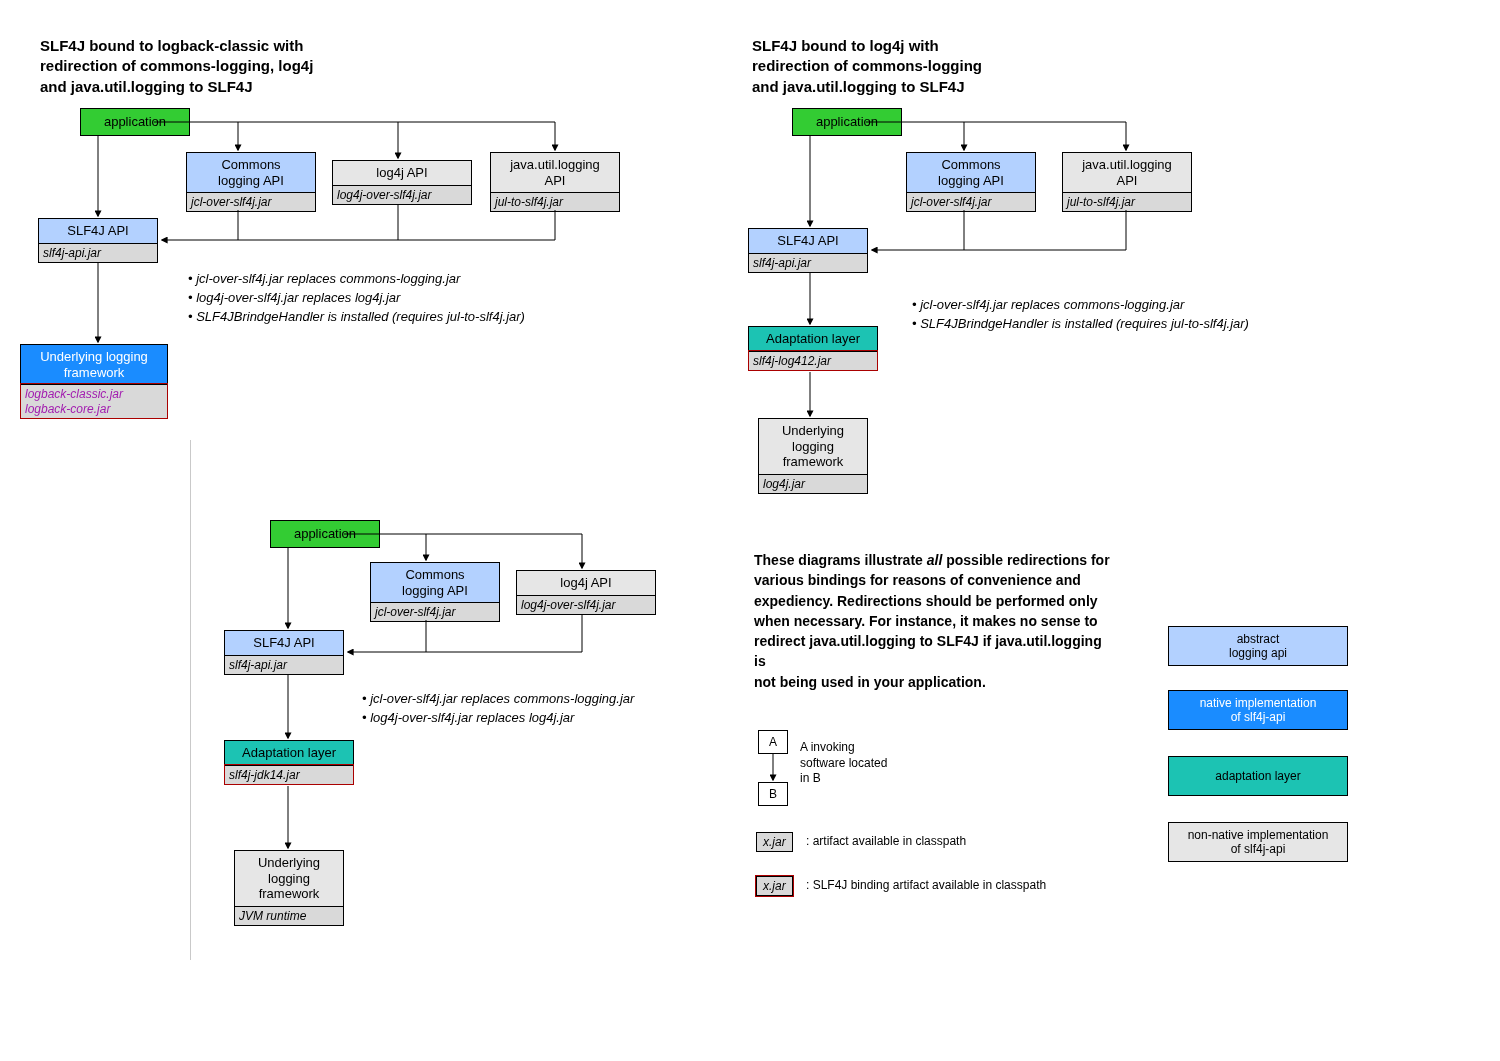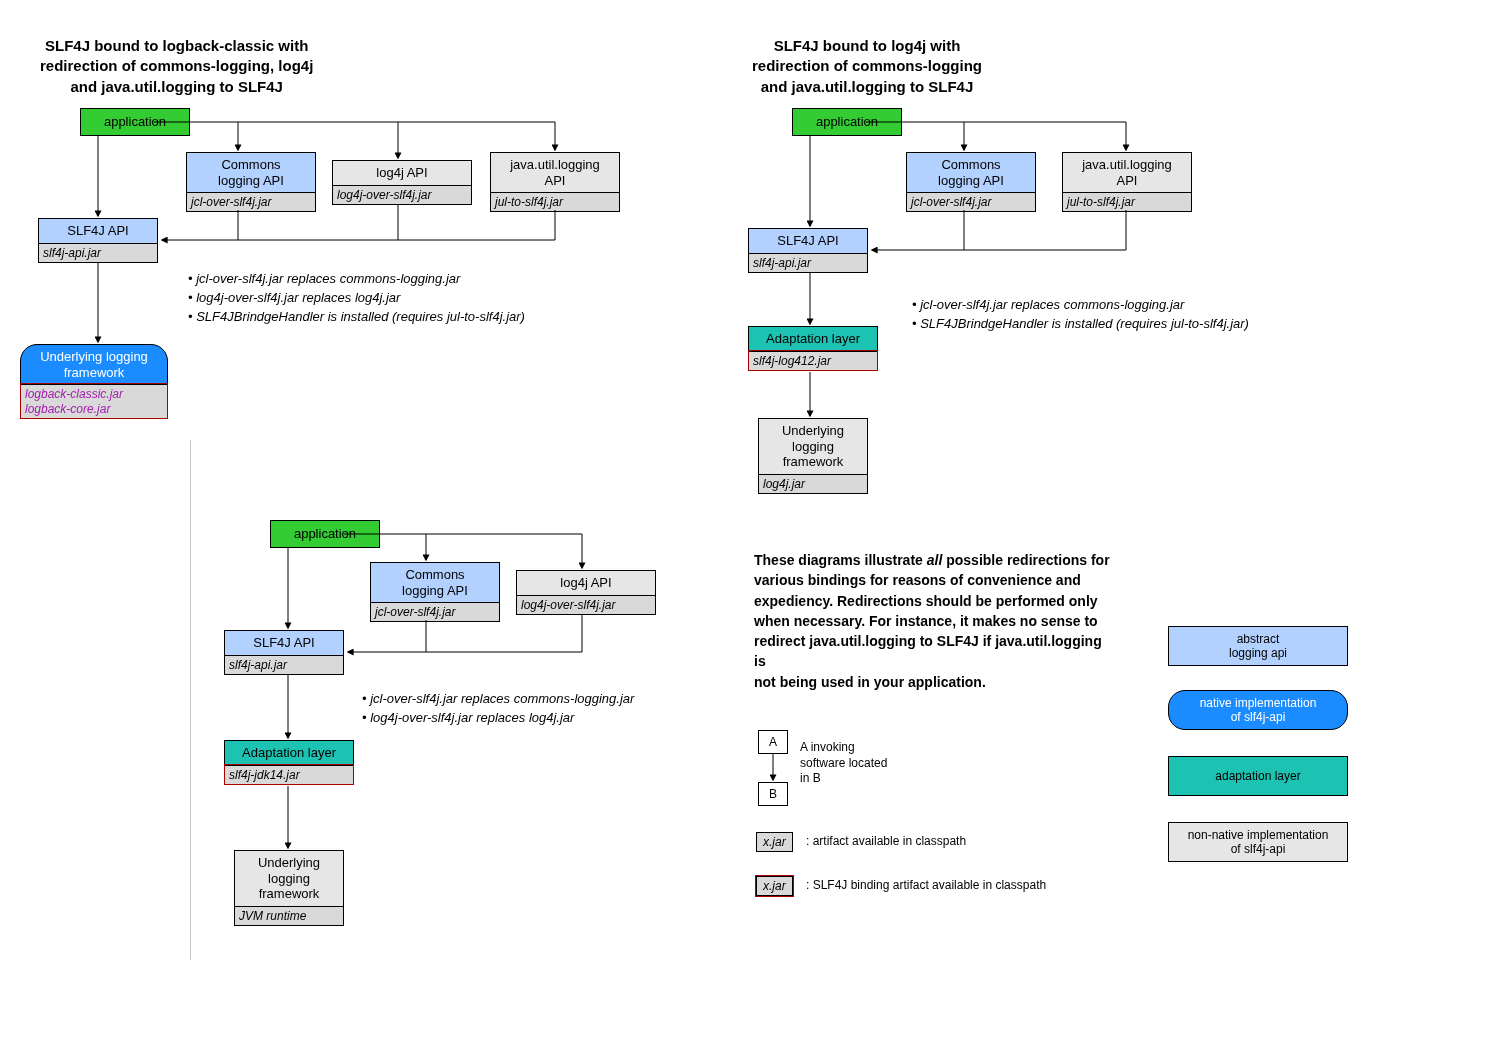--- a/index.html
+++ b/index.html
@@ -1,26 +1,26 @@
 <!DOCTYPE html>
 <html><head>
 <meta charset="utf-8">
 <style>
   html,body{margin:0;padding:0;background:#fff;font-family:Arial,Helvetica,sans-serif;font-size:13px;color:#000;}
   .page{position:relative;width:1500px;height:1061px;}
-  .title{position:absolute;font-weight:bold;font-size:15px;line-height:1.35;text-align:center;}
+  .title{position:absolute;font-weight:bold;font-size:15px;line-height:1.35;}
   .box{position:absolute;border:1px solid #000;text-align:center;display:flex;flex-direction:column;
        justify-content:center;box-sizing:border-box;}
   .box .label{padding:4px 6px 4px 6px;line-height:1.2;}
   .jar{background:#d9d9d9;border-top:1px solid #000;font-style:italic;padding:2px 4px;font-size:12px;text-align:left;}
   .jar.red{outline:1px solid #a00;}
   .green{background:#33cc33;margin-left:36px;}
   .lightblue{background:#b3d1ff;}
   .grey{background:#e6e6e6;}
-  .deepblue{background:#1a8cff;color:#fff;border-radius:17px;}
+  .deepblue{background:#1a8cff;color:#fff;}
   .teal{background:#1cc3b3;}
   .bullets{position:absolute;font-size:13px;line-height:1.45;font-style:italic;}
   .legend-item{position:absolute;border:1px solid #000;text-align:center;display:flex;align-items:center;
                justify-content:center;box-sizing:border-box;padding:4px;height:40px;font-size:12px;line-height:1.2;}
   .legtxt{position:absolute;font-size:12px;line-height:1.3;}
   .legbox{position:absolute;border:1px solid #000;box-sizing:border-box;text-align:center;font-size:12px;
           display:flex;align-items:center;justify-content:center;}
   .jarchip{position:absolute;border:1px solid #000;background:#d9d9d9;font-style:italic;font-size:12px;
            padding:2px 6px;box-sizing:border-box;}
   .jarchip.red{outline:1px solid #a00;}

